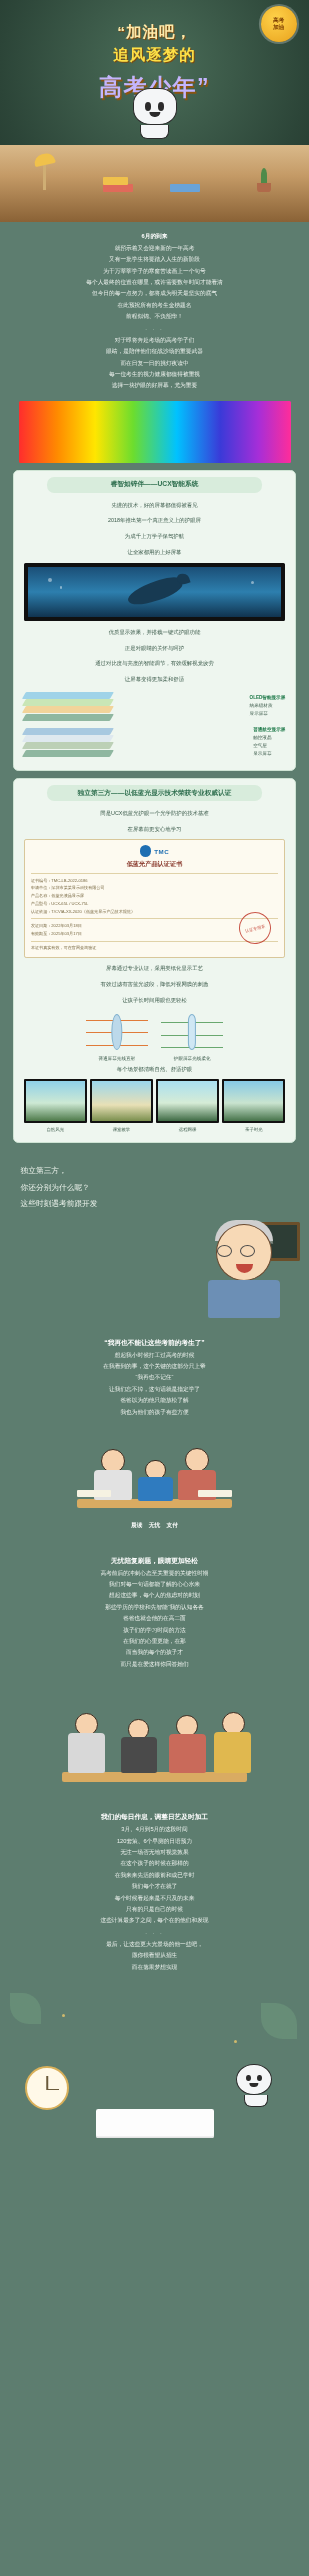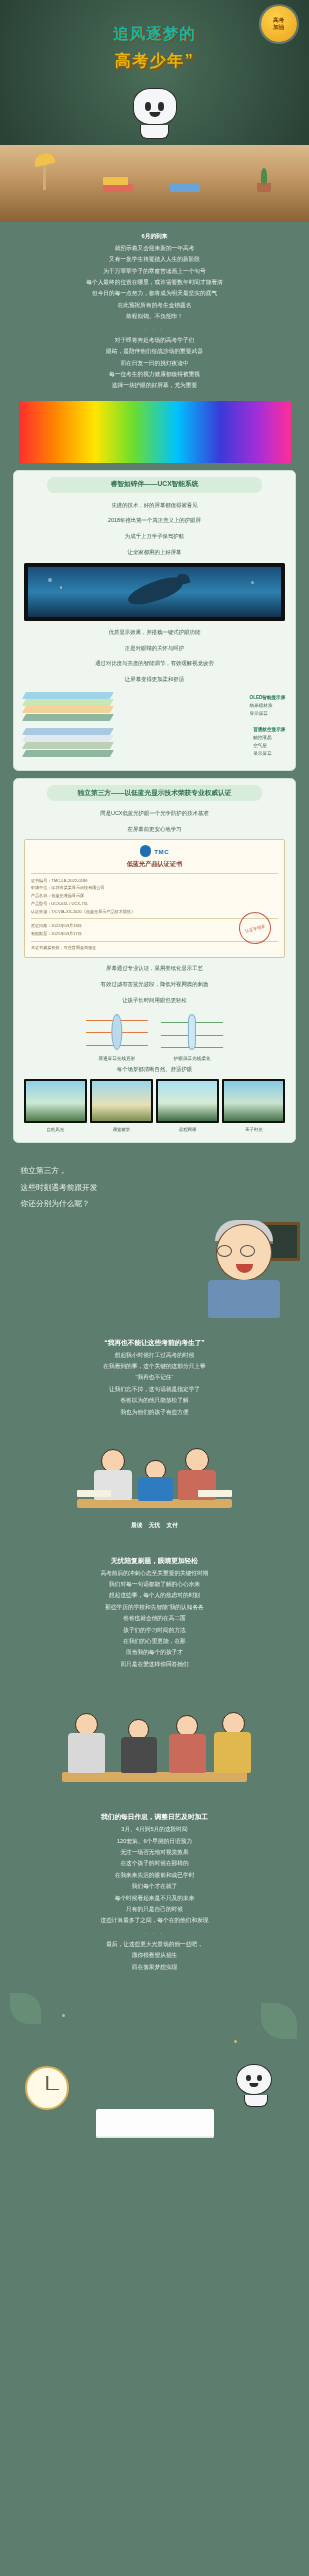--- a/index.html
+++ b/index.html
@@ -33,25 +33,25 @@
     color:#7a3a00; font-size:5.7px; font-weight:bold; line-height:1.25; text-align:center;
   }
   .hero-title-wrap {
     position:absolute; left:0; right:0; top:21.6px; text-align:center;
   }
   .hero-title-1 {
     font-size:15.5px; font-weight:bold; color:#ffe9a8;
     letter-spacing:1px; text-shadow:1px 1px 0 #7a4a10;
   }
   .hero-title-2 {
-    font-size:15.5px; font-weight:bold; color:#14b8a6;
+    font-size:15.5px; font-weight:bold; color:#fde047;
     letter-spacing:1px; text-shadow:1px 1px 0 #7a4a10; margin-top:2.1px;
   }
   .hero-title-3 {
-    font-size:16px; font-weight:bold; color:#eab308;
+    font-size:23px; font-weight:bold; color:#c4b5fd;
     letter-spacing:1.5px; text-shadow:1.5px 1.5px 0 #8a5410; margin-top:6px;
   }
   .hero-mascot {
     position:absolute; left:50%; transform:translateX(-50%); top:88px;
     width:44px; height:49px;
   }
   .mascot-head {
     width:44px; height:37px; border-radius:17.5px/15.5px;
     background:#f4f6f7; border:1.5px solid #2b2b2b; position:relative;
   }
@@ -246,20 +246,21 @@
 
   <div class="hero">
     <div class="hero-sky"></div>
 
     <div class="hero-badge">
       <span>高考</span>
       <span>加油</span>
     </div>
 
     <div class="hero-title-wrap">
+      <div class="hero-title-1">“加油吧，</div>
       <div class="hero-title-2">追风逐梦的</div>
       <div class="hero-title-3">高考少年”</div>
     </div>
 
     <div class="hero-mascot">
       <div class="mascot-head">
         <div class="mascot-eye l"></div>
         <div class="mascot-eye r"></div>
         <div class="mascot-mouth"></div>
       </div>
@@ -418,22 +419,22 @@
     <div class="strip-caption">
       <span>自然风光</span>
       <span>课堂教学</span>
       <span>远程网课</span>
       <span>亲子时光</span>
     </div>
   </div>
 
   <div class="hand">
     <div class="hand-line">独立第三方，</div>
+    <div class="hand-line">你还分别为什么呢？</div>
     <div class="hand-line">这些时刻遇考前跟开发</div>
-    <div class="hand-line">你还分别为什么呢？</div>
   </div>
 
   <div class="grandpa-wrap">
     <div class="blackboard">黑板</div>
     <div class="gp-hair"></div>
     <div class="grandpa-head"></div>
     <div class="gp-glass" style="right:77px;"></div>
     <div class="gp-glass" style="right:54px;"></div>
     <div class="gp-mouth"></div>
     <div class="person-body" style="right:29px;top:65px;width:72px;height:38px;background:#6c8fb5;"></div>

